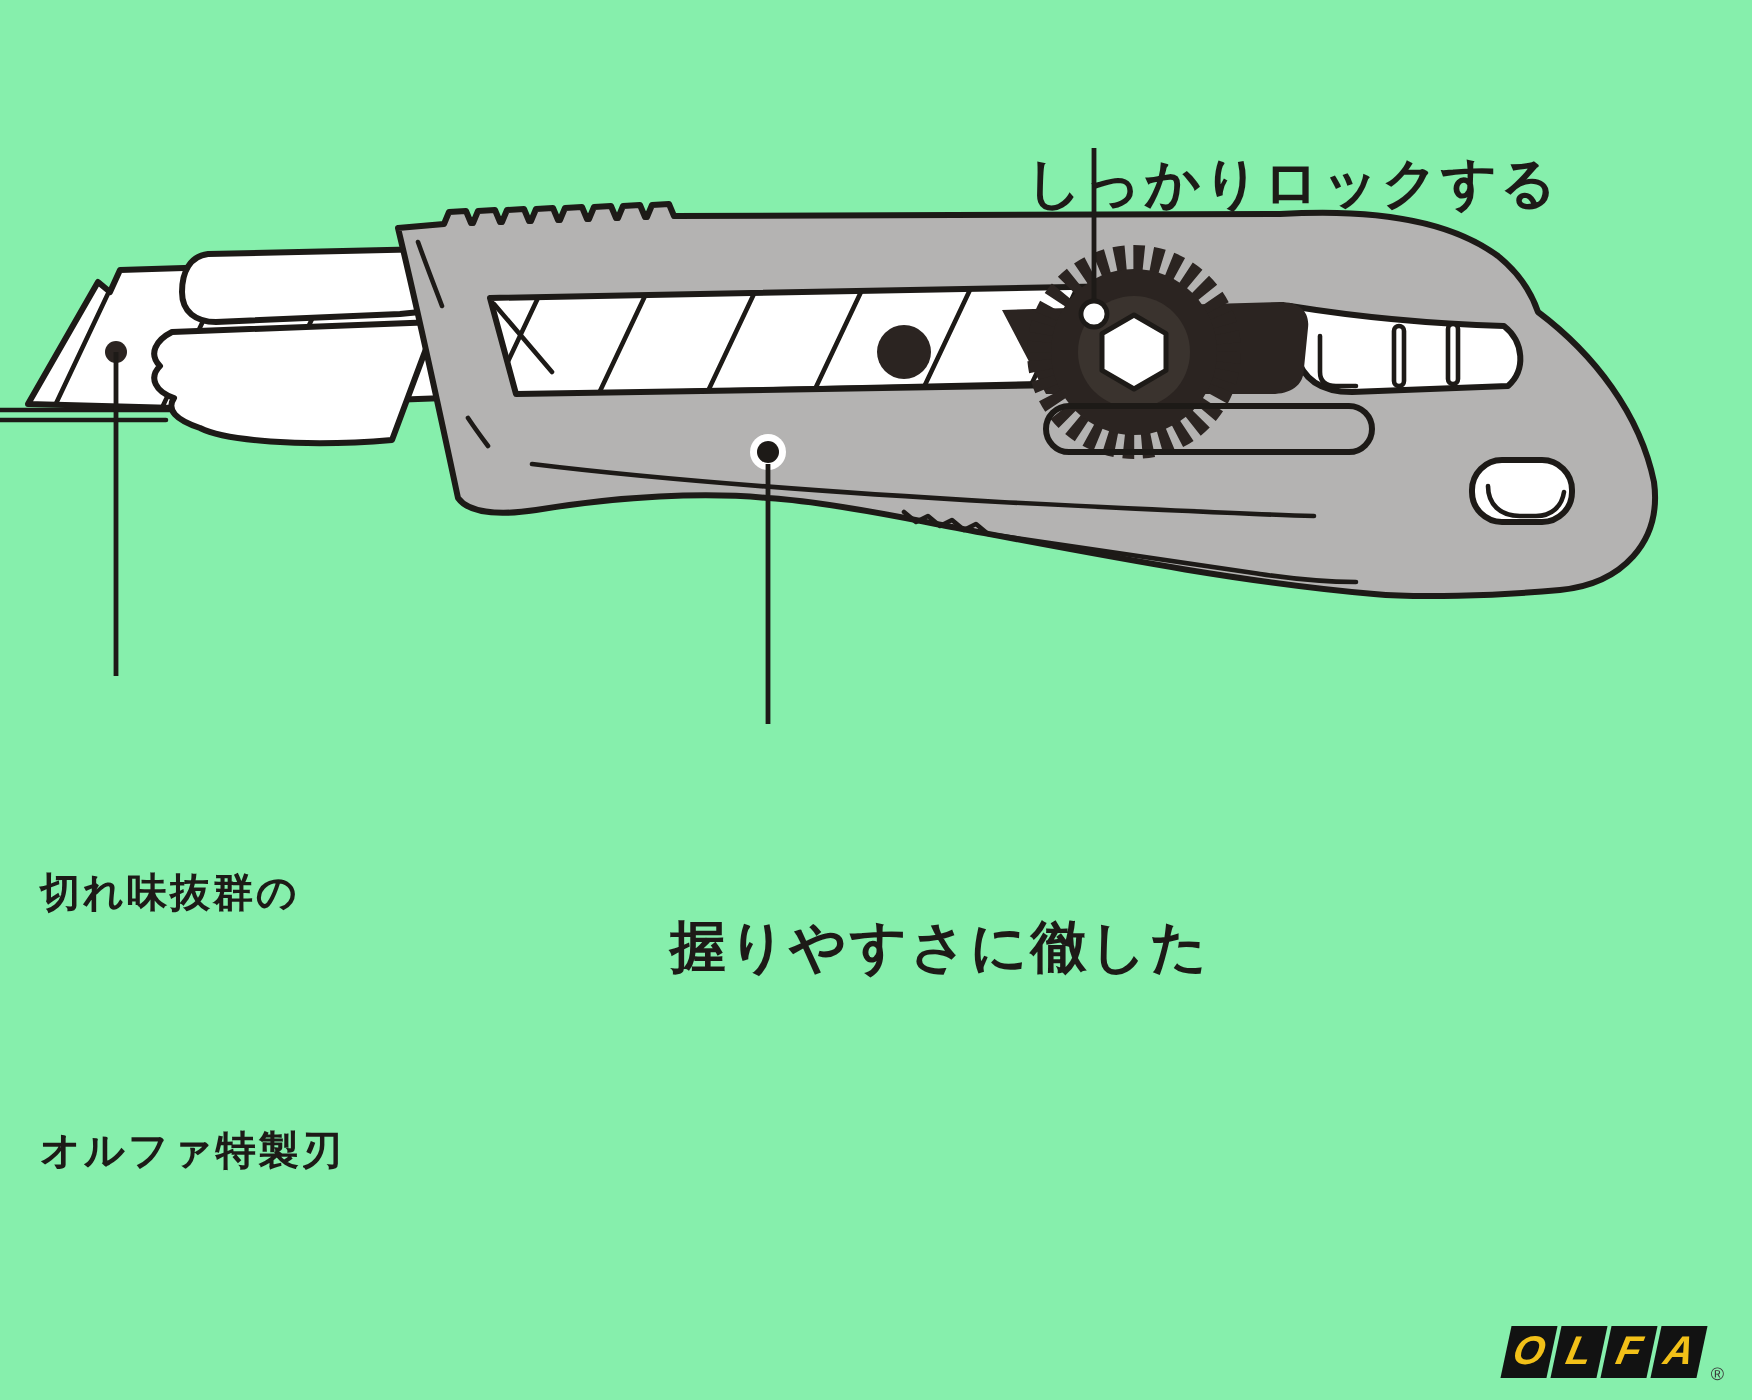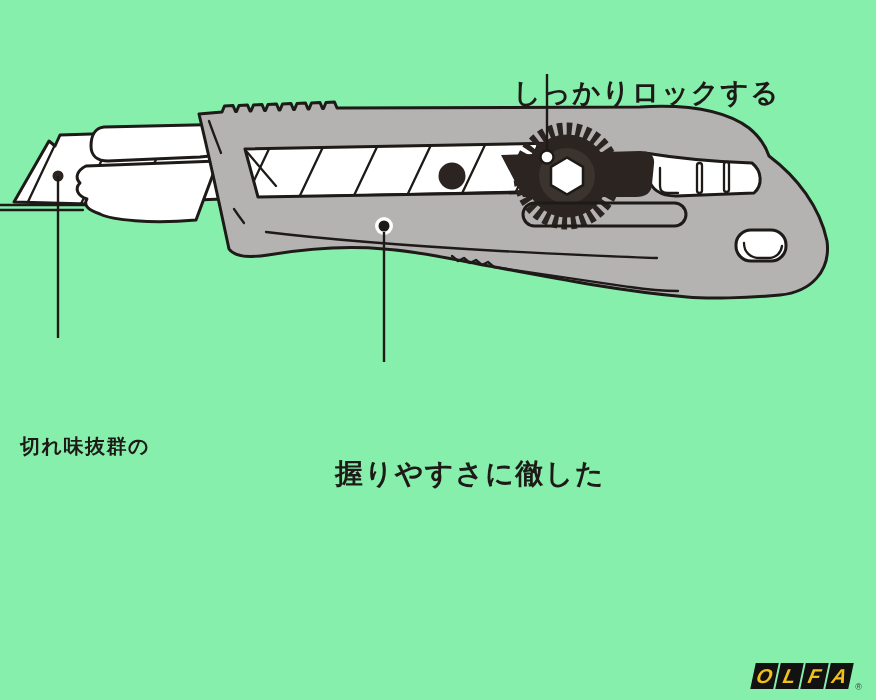--- a/index.html
+++ b/index.html
@@ -124,20 +124,21 @@
       <circle cx="384" cy="226" r="5.5" fill="var(--outline)"></circle>
       <path class="callout" d="M 384 232 L 384 362"></path>
     </g>
   </svg>
 
   <div class="label label-lock">
     <div>しっかりロックする</div>
   </div>
   <div class="label label-blade">
     <div>切れ味抜群の</div>
+    <div>オルファ特製刃</div>
   </div>
   <div class="label label-grip">
     <div>握りやすさに徹した</div>
   </div>
 
   <div class="logo">
     <div class="block">
         <span>O</span>
       </div>
     <div class="block">

